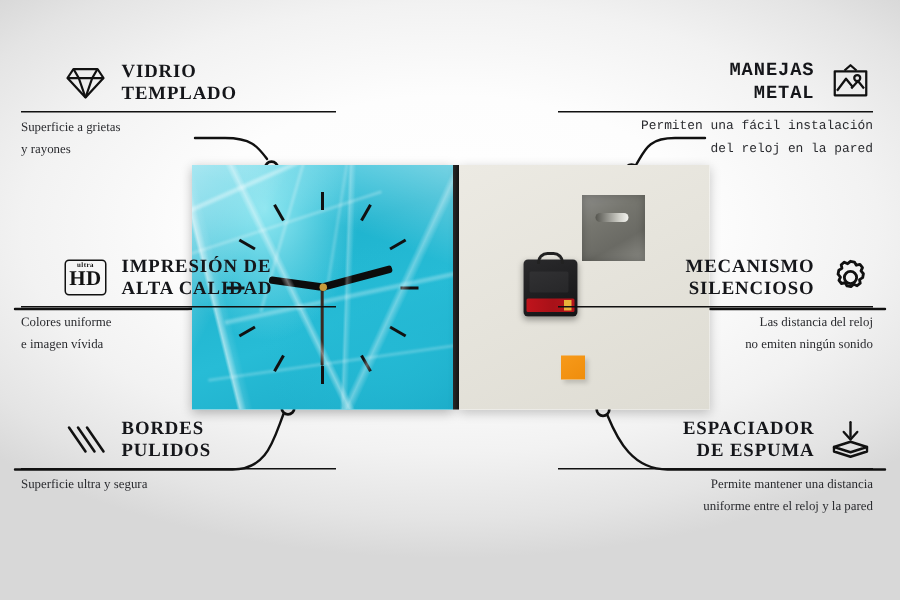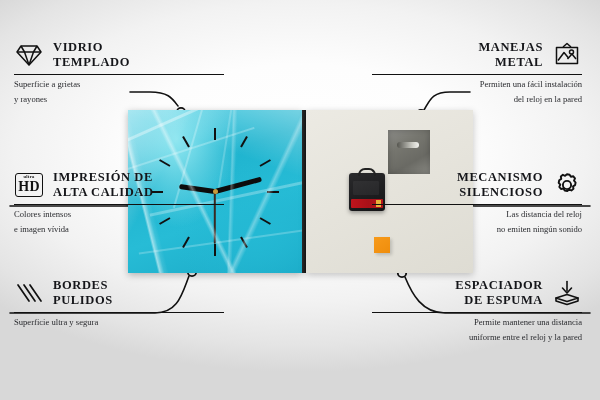--- a/index.html
+++ b/index.html
@@ -84,21 +84,21 @@
     background:#e7b23a; }
   .mech-detail { position:absolute; left:4px; top:8px; width:26px; height:14px;
     background:rgba(255,255,255,.05); border-radius:1px; }
 
   .foam { position:absolute; left:68px; top:127px; width:16px; height:16px;
     background:linear-gradient(145deg,#f79a1a,#ef8d0c);
     box-shadow:2px 2px 3px rgba(0,0,0,.16); }
 
   
   .feat { position:absolute; width:210px; }
-  .feat-head { display:flex; align-items:center; gap:9px; }
+  .feat-head { display:flex; align-items:center; gap:9px;margin-left:28px; }
   .feat.right .feat-head { justify-content:flex-end; }
   .feat-title { font-size:12.5px; line-height:14.5px; font-weight:bold;
     letter-spacing:.6px; color:#15161a; text-transform:uppercase; }
   .feat.right .feat-title { text-align:right; }
   .feat-rule { height:1px; background:#111; margin-top:5px; }
   .feat-desc { font-size:8.6px; line-height:11px; color:#2a2b2f; margin-top:4px; }
   .feat.right .feat-desc { text-align:right; }
   .ico { width:30px; height:28px; flex:0 0 30px; display:flex;
          align-items:center; justify-content:center; }
   .ico svg { display:block; }
@@ -106,21 +106,21 @@
   .hdbox { width:28px; height:24px; border:1.6px solid #111; border-radius:3px;
     display:flex; flex-direction:column; align-items:center; justify-content:center;
     line-height:1; }
   .hdbox .u { font-size:4.6px; font-weight:bold; letter-spacing:.3px; color:#111; }
   .hdbox .h { font-size:14px; font-weight:bold; letter-spacing:.3px; color:#111; margin-top:.5px; }
 
   
   #feat-vidrio      { left:14px;  top:40px;  }
   #feat-impresion   { left:14px;  top:170px; }
   #feat-bordes      { left:14px;  top:278px; }
-  #feat-manejas     { left:372px; top:40px;  }
+  #feat-manejas     { left:372px; top:40px;font-family:Liberation Mono, monospace;  }
   #feat-mecanismo   { left:372px; top:170px; }
   #feat-espaciador  { left:372px; top:278px; }
 </style>
 </head>
 <body>
 
 <div id="stage">
 
   <svg id="lines" viewBox="0 0 600 400">
     <g fill="none" stroke="#111111" stroke-width="1.6" stroke-linecap="round">
@@ -218,21 +218,21 @@
           <span class="u">ultra</span>
           <span class="h">HD</span>
         </span>
       </span>
       <div>
         <div class="feat-title">IMPRESIÓN DE</div>
         <div class="feat-title">ALTA CALIDAD</div>
       </div>
     </div>
     <div class="feat-rule"></div>
-    <div class="feat-desc">Colores intensos</div>
+    <div class="feat-desc">Colores uniforme</div>
     <div class="feat-desc">e imagen vívida</div>
   </div>
 
   <div class="feat left" id="feat-bordes">
     <div class="feat-head">
       <span class="ico">
         <svg width="28" height="24" viewBox="0 0 28 24">
           <g stroke="#111" stroke-width="1.7" stroke-linecap="round">
             <path d="M3 4 L14 20"></path>
               <path d="M9 4 L20 20"></path>

